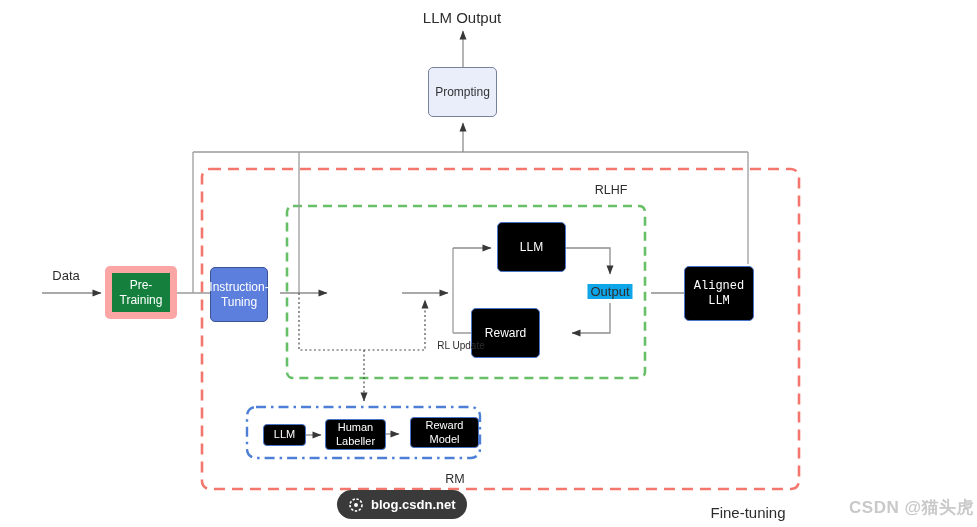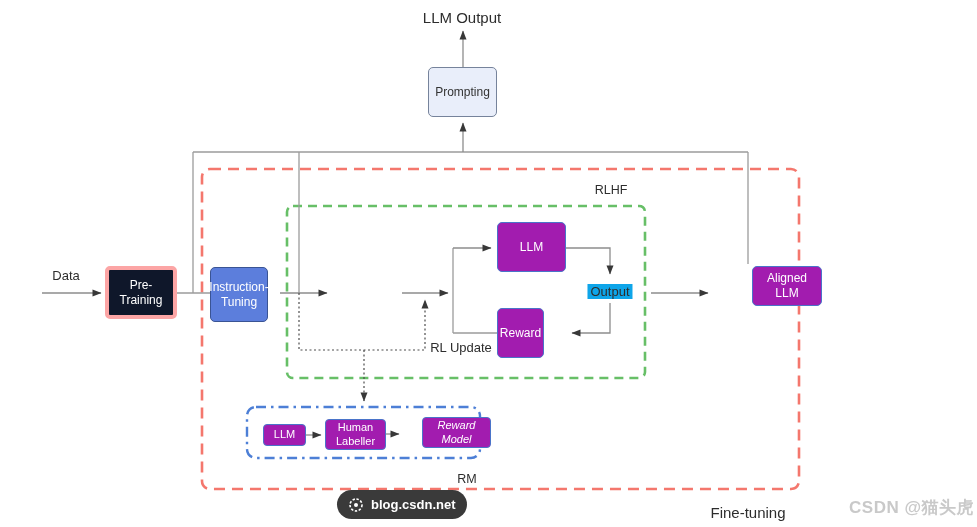--- a/index.html
+++ b/index.html
@@ -6,23 +6,23 @@
   .canvas{
     position:relative;width:977px;height:527px;background:#ffffff;
     font-family:"Liberation Sans",sans-serif;overflow:hidden;
   }
   .wires{position:absolute;left:0;top:0;pointer-events:none;}
   .node{
     position:absolute;display:flex;align-items:center;justify-content:center;
     text-align:center;color:#ffffff;font-size:12px;line-height:1.25;
     border-radius:5px;box-sizing:border-box;padding:0 4px;z-index:2;
   }
-  .node.dark{background:#0f172a;border:4px solid #fca5a5;}
+  .node.dark{background:#15803d;border:7px solid #fca5a5;}
   .node.medium{background:#5c7edc;border:1px solid #3a5494;}
-  .node.light{background:#a21caf;border:1px solid #4a74c9;}
+  .node.light{background:#000000;border:1px solid #4a74c9;}
   .node.prompting{background:#e9eefa;border:1px solid #76839b;color:#333333;}
   .node.small{font-size:11px;border-radius:4px;line-height:1.2;padding:0 2px;}
   .lbl{
     position:absolute;color:#2d2d2d;font-size:12px;white-space:nowrap;z-index:3;
   }
   .ctr{transform:translateX(-50%);}
   .lbl.boxed{background:#0ea5e9;padding:0 3px;}
   .wm-pill{
     position:absolute;left:337px;top:490px;width:130px;height:29px;
     background:#3a3a3a;border-radius:15px;display:flex;align-items:center;
@@ -82,48 +82,48 @@
 
   <div class="node prompting" style="left:428px;top:67px;width:69px;height:50px;">Prompting</div>
 
   <div class="node dark" style="left:105px;top:266px;width:72px;height:53px;">Pre-Training</div>
 
   <div class="node medium" style="left:210px;top:267px;width:58px;height:55px;">Instruction-Tuning</div>
 
 
   <div class="node light" style="left:497px;top:222px;width:69px;height:50px;">LLM</div>
 
-  <div class="node light" style="left:497px;top:308px;width:47px;height:50px;">Reward</div>
+  <div class="node light" style="left:471px;top:308px;width:69px;height:50px;">Reward</div>
 
-  <div class="node light" style="left:752px;top:266px;width:70px;height:40px;">Aligned LLM</div>
+  <div class="node light" style="left:684px;top:266px;width:70px;height:55px;font-family:Liberation Mono, monospace;">Aligned LLM</div>
 
   <div class="node light small" style="left:263px;top:424px;width:43px;height:22px;">LLM</div>
 
   <div class="node light small" style="left:325px;top:419px;width:61px;height:31px;">Human Labeller</div>
 
-  <div class="node light small" style="left:422px;top:417px;width:69px;height:31px;font-style:italic;">Reward Model</div>
+  <div class="node light small" style="left:410px;top:417px;width:69px;height:31px;">Reward Model</div>
 
   <svg class="wires" width="977" height="527" viewBox="0 0 977 527" style="z-index:2">
     <g stroke="#8d8d8d" stroke-width="1.3" fill="none" marker-end="url(#arr)">
       <path d="M306,435 H321"></path>
       <path d="M386,434 H399"></path>
     </g>
   </svg>
 
   <div class="lbl ctr" style="left:462px;top:9px;font-size:15px;">LLM Output</div>
 
   <div class="lbl ctr" style="left:66px;top:268px;font-size:13px;">Data</div>
 
   <div class="lbl ctr boxed" style="left:610px;top:284px;font-size:13px;">Output</div>
 
-  <div class="lbl ctr" style="left:461px;top:340px;font-size:13px;">RL Update</div>
+  <div class="lbl ctr" style="left:461px;top:340px;font-size:10px;">RL Update</div>
 
   <div class="lbl ctr" style="left:611px;top:183px;font-size:12.5px;">RLHF</div>
 
-  <div class="lbl ctr" style="left:455px;top:472px;font-size:12.5px;margin-left:12px;">RM</div>
+  <div class="lbl ctr" style="left:455px;top:472px;font-size:12.5px;">RM</div>
 
   <div class="lbl ctr" style="left:748px;top:504px;font-size:15px;">Fine-tuning</div>
 
   <div class="wm-pill">
     <svg width="16" height="16" viewBox="0 0 16 16">
       <circle cx="8" cy="8" r="6" fill="none" stroke="#ffffff" stroke-width="1.6" stroke-dasharray="2.4 1.6"></circle>
       <circle cx="8" cy="8" r="2" fill="#ffffff"></circle>
     </svg>
     <span class="wm-text">blog.csdn.net</span>
   </div>

